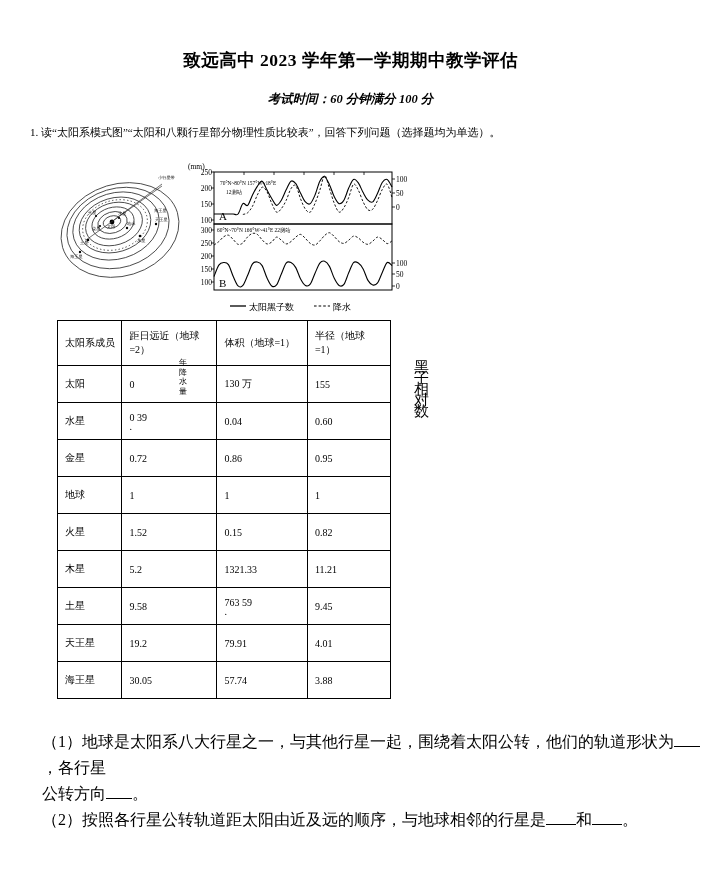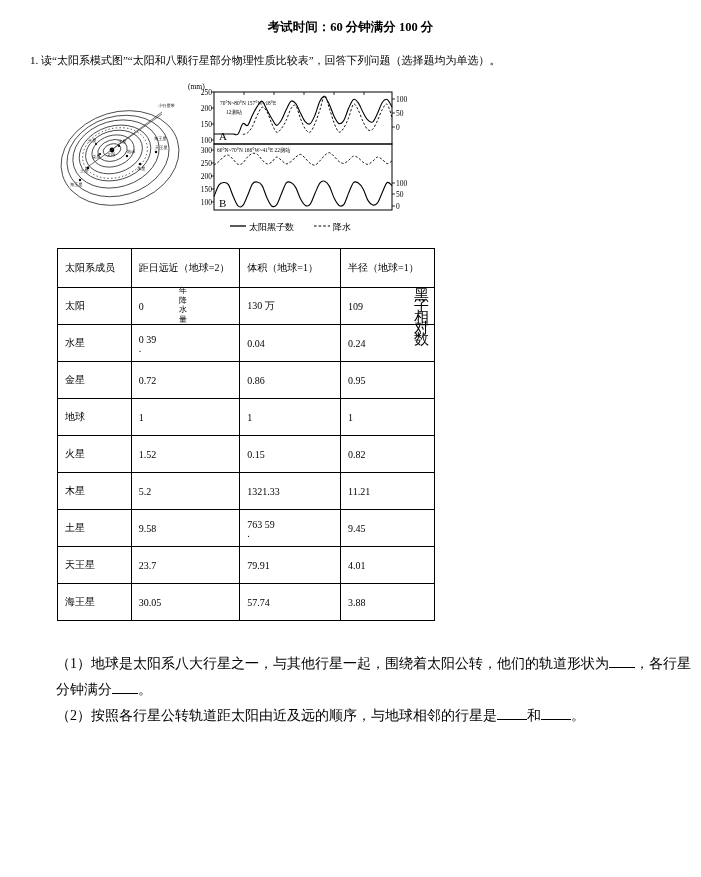--- a/index.html
+++ b/index.html
@@ -25,20 +25,21 @@
     font-size:16px;
     font-weight:bold;
     margin-top:19px;
     letter-spacing:1px;
   }
   .title3{
     text-align:center;
     font-size:12.5px;
     font-weight:bold;
     margin-top:19px;
+    font-style:italic;
   }
   .qline{
     font-size:11px;
     margin:17px 0 0 30px;
     letter-spacing:0px;
   }
 
   
   .figure{
     position:relative;
@@ -50,80 +51,81 @@
   .solar{
     position:absolute;
     left:58px;top:22px;
     width:140px;height:122px;
   }
   .solar svg{display:block;}
 
   
   .chart{
     position:absolute;
-    left:186px;top:8px;
+    left:186px;top:16px;
     width:250px;height:156px;
   }
   .chart svg{display:block;}
 
   
   .vlabel{
     position:absolute;
     font-size:8px;
     line-height:9.5px;
     width:10px;
     text-align:center;
     letter-spacing:0;
   }
   .vlabel-left{left:178px;top:214px;}
   .vlabel-right{left:414px;top:218px;font-size:15px;line-height:11px;width:12px;}
 
   
   table.planets{
     border-collapse:collapse;
     margin:16px 0 0 57px;
-    width:378px;
+    width:334px;
     font-size:10px;
   }
   table.planets td{
     border:1px solid #000;
     padding:7px 6px 7px 7px;
     height:22px;
     vertical-align:middle;
     font-family:"Liberation Serif","DejaVu Serif",serif;
   }
   table.planets td.c0{width:72px;}
   table.planets td.c1{width:112px;}
   table.planets td.c2{width:100px;}
   table.planets td.c3{width:94px;}
   table.planets tr.hdr td{padding-top:8px;padding-bottom:8px;}
   .wrapnum{line-height:8px;}
   .wrapnum .dot{display:block;font-size:10px;}
 
   
   .subq{
-    font-size:14px;
-    margin:0 0 0 56px;
+    font-size:16px;
+    margin:0 0 0 42px;
     line-height:26px;
   }
   .subq.first{margin-top:30px;}
   .blank{
     display:inline-block;
     border-bottom:1px solid #000;
     width:26px;
     height:11px;
     vertical-align:baseline;
   }
   .blank.w32{width:30px;}
 </style>
 </head>
 <body>
 
 <div class="page">
 
+  <div class="title1">致远高中 2023 学年第一学期期中教学评估</div>
   <div class="title3">考试时间：60 分钟满分 100 分</div>
 
   <div class="qline">
     <span>1.</span>
     <span>读“太阳系模式图”“太阳和八颗行星部分物理性质比较表”，回答下列问题（选择题均为单选）。</span>
   </div>
 
   <div class="figure">
 
     <div class="solar">
@@ -252,27 +254,27 @@
         <tr class="hdr">
           <td class="c0">太阳系成员</td>
           <td class="c1">距日远近（地球=2）</td>
           <td class="c2">体积（地球=1）</td>
           <td class="c3">半径（地球=1）</td>
         </tr>
         <tr>
           <td class="c0">太阳</td>
           <td class="c1">0</td>
           <td class="c2">130 万</td>
-          <td class="c3">109</td>
+          <td class="c3">155</td>
         </tr>
         <tr>
           <td class="c0">水星</td>
           <td class="c1"><span class="wrapnum">0 39<span class="dot">.</span></span></td>
           <td class="c2">0.04</td>
-          <td class="c3">0.24</td>
+          <td class="c3">0.60</td>
         </tr>
         <tr>
           <td class="c0">金星</td>
           <td class="c1">0.72</td>
           <td class="c2">0.86</td>
           <td class="c3">0.95</td>
         </tr>
         <tr>
           <td class="c0">地球</td>
           <td class="c1">1</td>
@@ -292,35 +294,35 @@
           <td class="c3">11.21</td>
         </tr>
         <tr>
           <td class="c0">土星</td>
           <td class="c1">9.58</td>
           <td class="c2"><span class="wrapnum">763 59<span class="dot">.</span></span></td>
           <td class="c3">9.45</td>
         </tr>
         <tr>
           <td class="c0">天王星</td>
-          <td class="c1">23.7</td>
+          <td class="c1">19.2</td>
           <td class="c2">79.91</td>
           <td class="c3">4.01</td>
         </tr>
         <tr>
           <td class="c0">海王星</td>
           <td class="c1">30.05</td>
           <td class="c2">57.74</td>
           <td class="c3">3.88</td>
         </tr>
       </tbody>
   </table>
 
   <div class="subq first">
     <span>（1）</span><span>地球是太阳系八大行星之一，与其他行星一起，围绕着太阳公转，他们的轨道形状为</span><span class="blank"></span><span>，各行星</span><br>
-    <span>分钟满分</span><span class="blank"></span><span>。</span>
+    <span>公转方向</span><span class="blank"></span><span>。</span>
   </div>
 
   <div class="subq">
     <span>（2）</span><span>按照各行星公转轨道距太阳由近及远的顺序，与地球相邻的行星是</span><span class="blank w32"></span><span>和</span><span class="blank w32"></span><span>。</span>
   </div>
 
 </div>
 
 </body></html>

